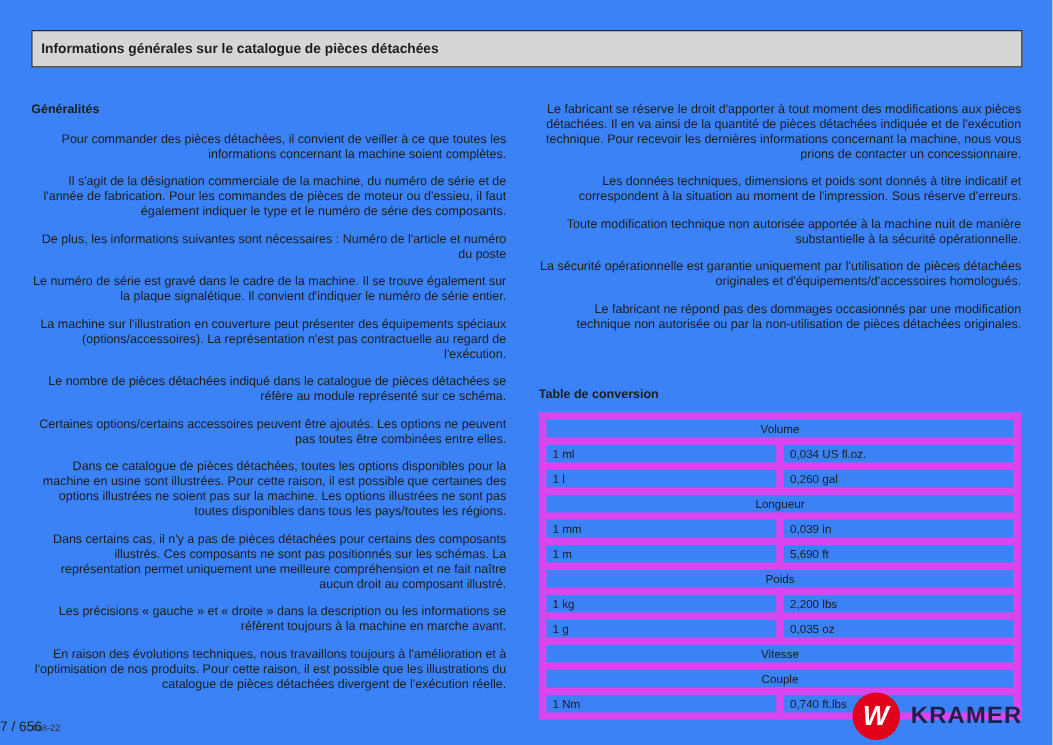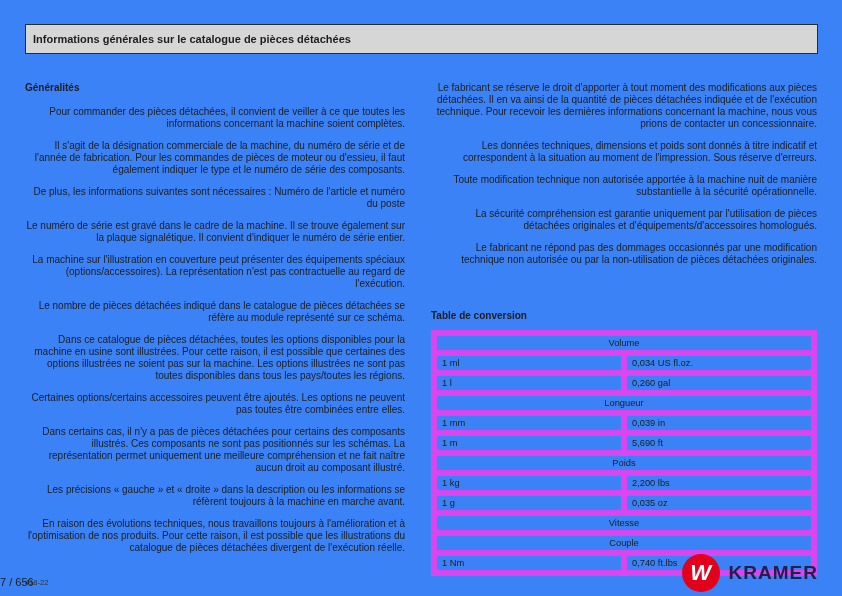--- a/index.html
+++ b/index.html
@@ -115,32 +115,32 @@
   <div class="content">
 
     <div class="col col-left">
       <h2>Généralités</h2>
       <p>Pour commander des pièces détachées, il convient de veiller à ce que toutes les informations concernant la machine soient complètes.</p>
       <p>Il s'agit de la désignation commerciale de la machine, du numéro de série et de l'année de fabrication. Pour les commandes de pièces de moteur ou d'essieu, il faut également indiquer le type et le numéro de série des composants.</p>
       <p>De plus, les informations suivantes sont nécessaires : Numéro de l'article et numéro du poste</p>
       <p>Le numéro de série est gravé dans le cadre de la machine. Il se trouve également sur la plaque signalétique. Il convient d'indiquer le numéro de série entier.</p>
       <p>La machine sur l'illustration en couverture peut présenter des équipements spéciaux (options/accessoires). La représentation n'est pas contractuelle au regard de l'exécution.</p>
       <p>Le nombre de pièces détachées indiqué dans le catalogue de pièces détachées se réfère au module représenté sur ce schéma.</p>
+      <p>Certaines options/certains accessoires peuvent être ajoutés. Les options ne peuvent pas toutes être combinées entre elles.</p>
       <p>Dans ce catalogue de pièces détachées, toutes les options disponibles pour la machine en usine sont illustrées. Pour cette raison, il est possible que certaines des options illustrées ne soient pas sur la machine. Les options illustrées ne sont pas toutes disponibles dans tous les pays/toutes les régions.</p>
-      <p>Certaines options/certains accessoires peuvent être ajoutés. Les options ne peuvent pas toutes être combinées entre elles.</p>
       <p>Dans certains cas, il n'y a pas de pièces détachées pour certains des composants illustrés. Ces composants ne sont pas positionnés sur les schémas. La représentation permet uniquement une meilleure compréhension et ne fait naître aucun droit au composant illustré.</p>
       <p>Les précisions « gauche » et « droite » dans la description ou les informations se réfèrent toujours à la machine en marche avant.</p>
       <p>En raison des évolutions techniques, nous travaillons toujours à l'amélioration et à l'optimisation de nos produits. Pour cette raison, il est possible que les illustrations du catalogue de pièces détachées divergent de l'exécution réelle.</p>
     </div>
 
     <div class="col col-right">
       <p>Le fabricant se réserve le droit d'apporter à tout moment des modifications aux pièces détachées. Il en va ainsi de la quantité de pièces détachées indiquée et de l'exécution technique. Pour recevoir les dernières informations concernant la machine, nous vous prions de contacter un concessionnaire.</p>
       <p>Les données techniques, dimensions et poids sont donnés à titre indicatif et correspondent à la situation au moment de l'impression. Sous réserve d'erreurs.</p>
       <p>Toute modification technique non autorisée apportée à la machine nuit de manière substantielle à la sécurité opérationnelle.</p>
-      <p>La sécurité compréhension est garantie uniquement par l'utilisation de pièces détachées originales et d'équipements/d'accessoires homologués.</p>
+      <p>La sécurité opérationnelle est garantie uniquement par l'utilisation de pièces détachées originales et d'équipements/d'accessoires homologués.</p>
       <p>Le fabricant ne répond pas des dommages occasionnés par une modification technique non autorisée ou par la non-utilisation de pièces détachées originales.</p>
 
       <h3 class="table-title">Table de conversion</h3>
 
       <table class="conv">
         <tbody>
           <tr>
             <td class="sec" colspan="2">Volume</td>
           </tr>
           <tr>

